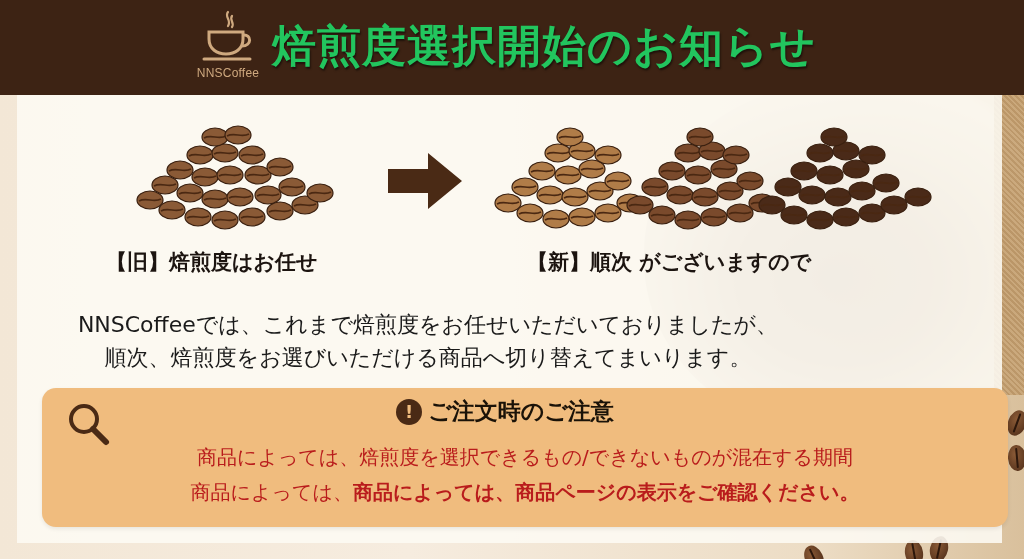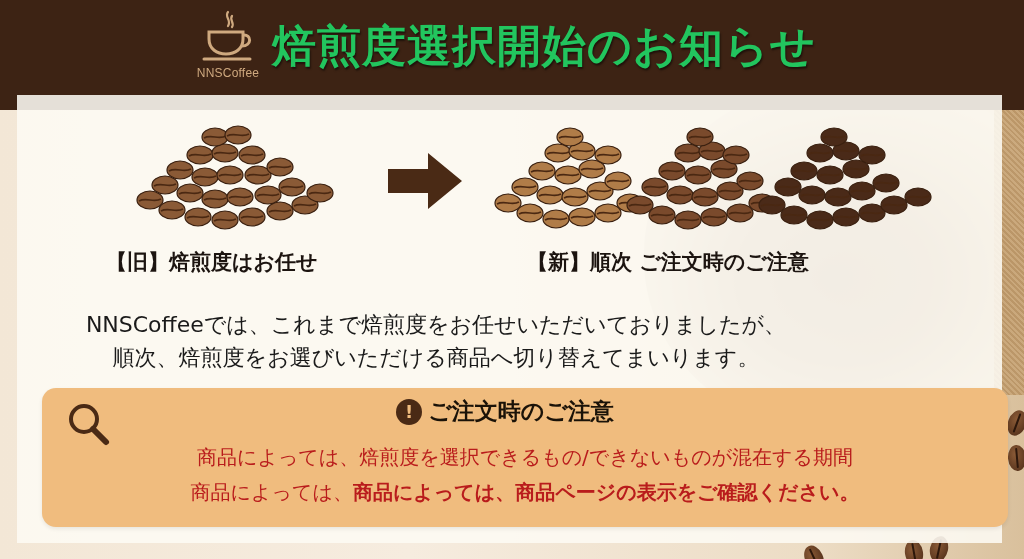--- a/index.html
+++ b/index.html
@@ -25,21 +25,21 @@
     position: absolute; width: 18px; height: 26px; border-radius: 50%;
     background: radial-gradient(ellipse at 40% 35%, #8a5a36, #4b2a16);
   }
   .bg-bean::after {
     content: ""; position: absolute; left: 8px; top: 3px; width: 2px; height: 20px;
     background: #2c170b; border-radius: 2px;
   }
 
   
   .header {
-    position: absolute; left: 0; top: 0; width: 1024px; height: 110px;
+    position: absolute; left: 0; top: 0; width: 1024px; height: 95px;
     background: #3d2314;
     display: flex; align-items: center; justify-content: center;
   }
   .logo {
     position: absolute; left: 193px; top: 8px; width: 70px; height: 80px;
     display: flex; flex-direction: column; align-items: center;
   }
   .logo svg { display: block; }
   .logo-text {
     font-family: "Liberation Sans", sans-serif; font-size: 12px; color: #cfa97f;
@@ -62,21 +62,21 @@
   .arrow { position: absolute; left: 388px; top: 153px; }
 
   .label {
     position: absolute; font-size: 21px; font-weight: bold; color: #1c1410;
     white-space: nowrap;
   }
   .label-old { left: 106px; top: 248px; font-family: Liberation Mono, monospace; }
   .label-new { left: 527px; top: 248px; }
 
   .intro {
-    position: absolute; left: 8px; top: 308px; width: 856px; text-align: center;
+    position: absolute; left: 0; top: 308px; width: 856px; text-align: center;
     font-size: 22px; color: #1a1a1a; line-height: 33px;
   }
 
   .notice {
     position: absolute; left: 42px; top: 388px; width: 966px; height: 139px;
     background: #f0bc7e; border-radius: 14px;
     box-shadow: 0 2px 4px rgba(0,0,0,0.08);
   }
   .notice-search { position: absolute; left: 24px; top: 13px; }
   .notice-title {
@@ -218,21 +218,21 @@
       <use href="#bean" x="340" y="50"></use>
       <use href="#bean" x="366" y="44"></use>
     <use href="#bean" x="330" y="28"></use>
       <use href="#bean" x="356" y="26"></use>
       <use href="#bean" x="344" y="12"></use>
     <use href="#bean" x="382" y="30"></use>
   </g>
 </svg>
 
 <div class="label label-old">【旧】焙煎度はお任せ</div>
-<div class="label label-new">【新】順次 ご注文時のご注意</div>
+<div class="label label-new">【新】順次 がございますので</div>
 
 <div class="intro">
   <div>NNSCoffeeでは、これまで焙煎度をお任せいただいておりましたが、</div>
   <div>順次、焙煎度をお選びいただける商品へ切り替えてまいります。</div>
 </div>
 
 <div class="notice">
   <svg class="notice-search" width="46" height="46" viewBox="0 0 46 46">
     <circle cx="18" cy="18" r="13" stroke="#4a2a15" stroke-width="4" fill="none"></circle>
     <path d="M27 28 L40 41" stroke="#4a2a15" stroke-width="6" stroke-linecap="round"></path>

